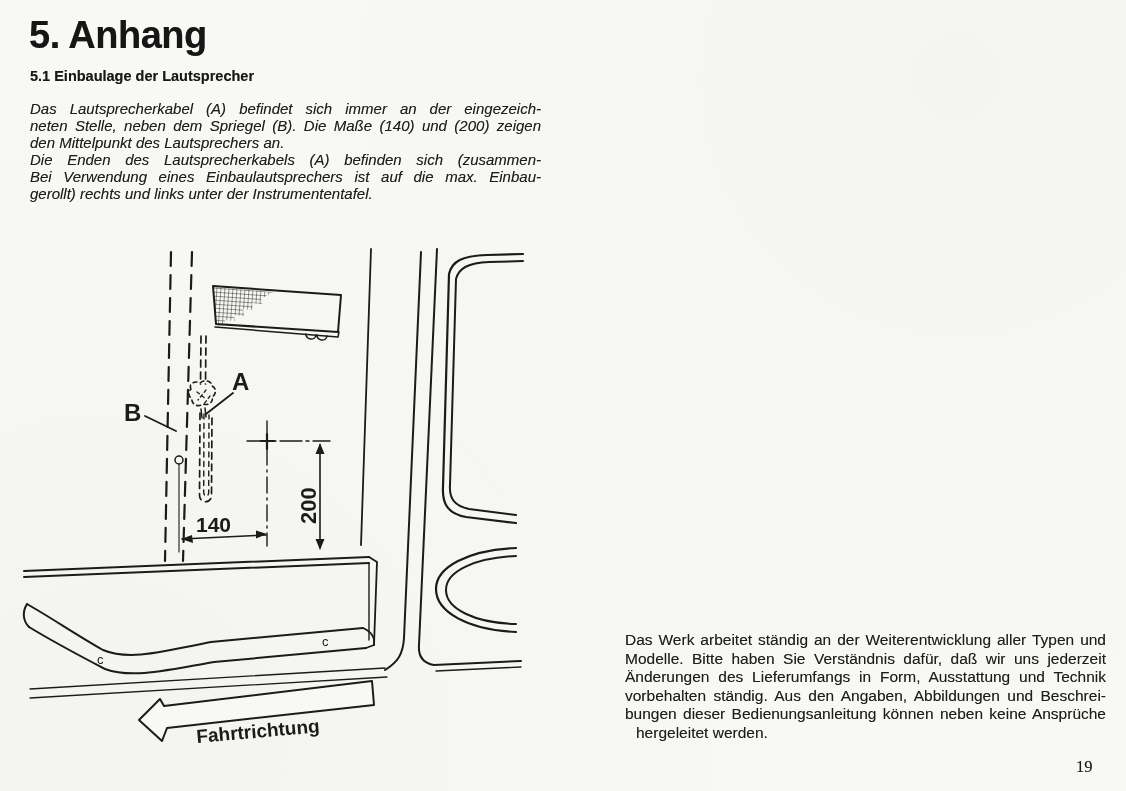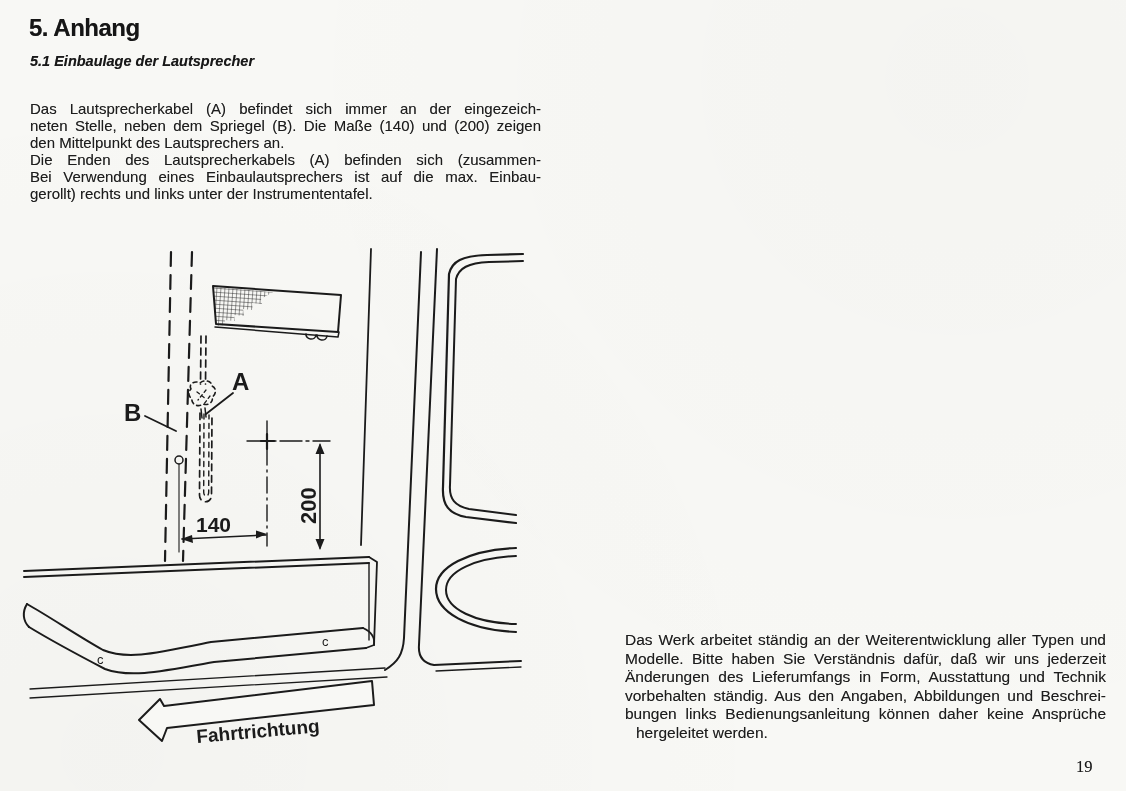--- a/index.html
+++ b/index.html
@@ -9,34 +9,35 @@
     background-image:
       radial-gradient(circle at 85% 10%, rgba(0,0,0,0.015), transparent 60%),
       radial-gradient(circle at 10% 95%, rgba(0,0,0,0.02), transparent 55%);
     font-family:"Liberation Sans","DejaVu Sans",sans-serif;
     color:#1c1c1c;
     -webkit-font-smoothing:antialiased;
   }
   .abs{position:absolute;}
   .page-title{
     left:29px;top:14px;
-    font-size:24px;font-weight:bold;letter-spacing:-0.5px;
+    font-size:38px;font-weight:bold;letter-spacing:-0.5px;
     color:#161616;text-shadow:0 0 0.6px rgba(0,0,0,.5);
   }
-  .headings{left:30px;top:53px;width:511px;font-style:italic;}
+  .headings{left:30px;top:68px;width:511px;}
   .headings .h{
     font-size:14.5px;font-weight:bold;line-height:16px;
     color:#181818;text-shadow:0 0 0.5px rgba(0,0,0,.45);
   }
   .bodycol{left:30px;top:100px;width:511px;}
   .bodycol .line{
     font-size:15px;line-height:17px;color:#1d1d1d;
     text-shadow:0 0 0.4px rgba(0,0,0,.4);
     text-align:justify;text-align-last:justify;
     white-space:normal;
+    font-style:italic;
   }
   .bodycol .line.last{text-align-last:left;}
   .notecol{left:625px;top:631px;width:481px;}
   .notecol .line{
     font-size:15.5px;line-height:18.6px;color:#1d1d1d;
     text-shadow:0 0 0.4px rgba(0,0,0,.4);
     text-align:justify;text-align-last:justify;
   }
   .notecol .line.last{text-align-last:left;margin-left:11px;}
   .pagenum{
@@ -175,17 +176,17 @@
     <polygon points="139,720 160,699 164,706 372,681 374,705 167,728 162,741" fill="#f8f8f5" stroke-width="2"></polygon>
     <text transform="translate(197,743) rotate(-5)" font-size="19" font-weight="bold" stroke="none">Fahrtrichtung</text>
   </g>
 </svg>
 
 <div class="abs notecol">
   <div class="line">Das Werk arbeitet ständig an der Weiterentwicklung aller Typen und</div>
   <div class="line">Modelle. Bitte haben Sie Verständnis dafür, daß wir uns jederzeit</div>
   <div class="line">Änderungen des Lieferumfangs in Form, Ausstattung und Technik</div>
   <div class="line">vorbehalten ständig. Aus den Angaben, Abbildungen und Beschrei-</div>
-  <div class="line">bungen links Bedienungsanleitung können daher keine Ansprüche</div>
+  <div class="line">bungen dieser Bedienungsanleitung können neben keine Ansprüche</div>
   <div class="line last">hergeleitet werden.</div>
 </div>
 
 <div class="abs pagenum">19</div>
 
 </body></html>

